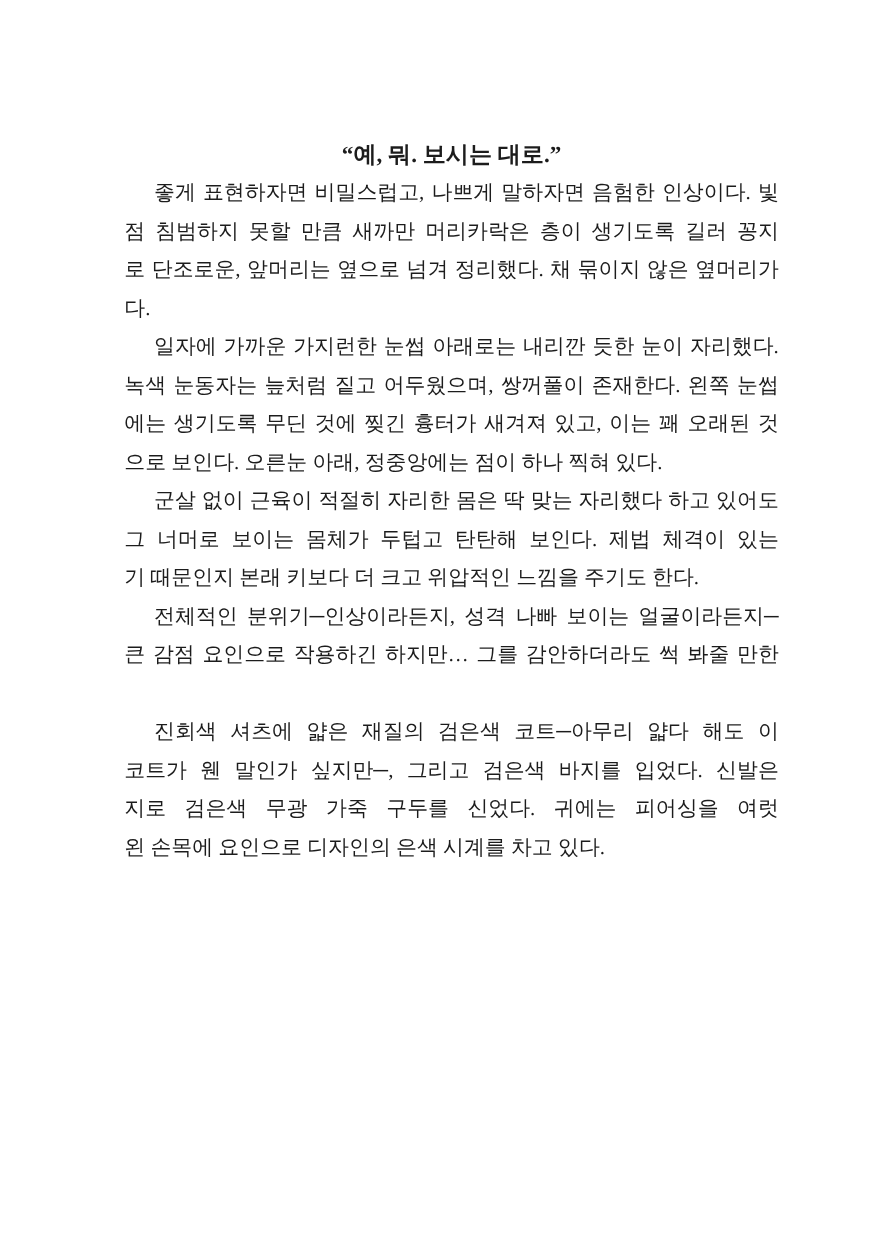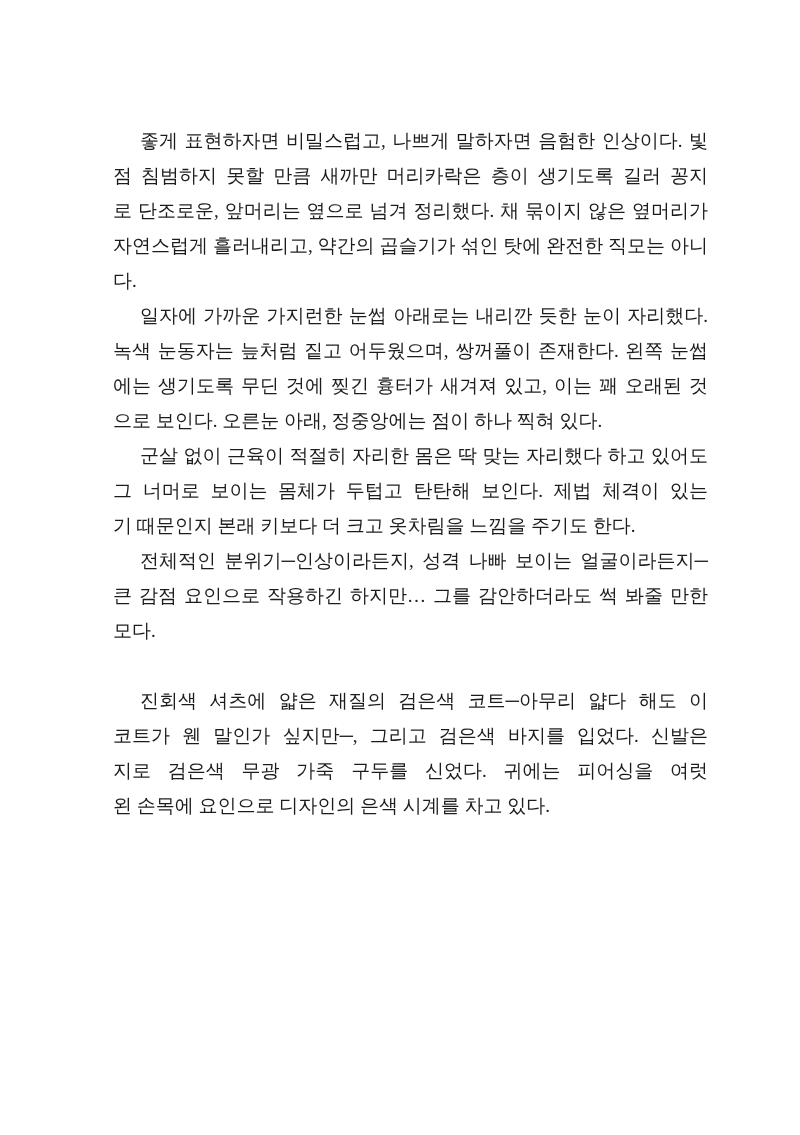--- a/index.html
+++ b/index.html
@@ -46,43 +46,42 @@
     text-indent: 27px;
   }
   .line.last {
     text-align-last: left;
   }
 </style>
 </head>
 <body>
 
 <div class="page">
+  <h1 class="title">“예, 뭐. 보시는 대로.”</h1>
   <div>
       <div class="paragraph">
         <div class="line first">좋게 표현하자면 비밀스럽고, 나쁘게 말하자면 음험한 인상이다. 빛 한</div>
         <div class="line">점 침범하지 못할 만큼 새까만 머리카락은 층이 생기도록 길러 꽁지 형태</div>
         <div class="line">로 단조로운, 앞머리는 옆으로 넘겨 정리했다. 채 묶이지 않은 옆머리가</div>
-        <div class="line">자연스럽게 흘러내리고, 약간의 곱슬기가 섞인 탓에 완전한 직모는 아니</div>
         <div class="line last">다.</div>
       </div>
       <div class="paragraph">
         <div class="line first">일자에 가까운 가지런한 눈썹 아래로는 내리깐 듯한 눈이 자리했다. 암</div>
         <div class="line">녹색 눈동자는 늪처럼 짙고 어두웠으며, 쌍꺼풀이 존재한다. 왼쪽 눈썹 위</div>
         <div class="line">에는 생기도록 무딘 것에 찢긴 흉터가 새겨져 있고, 이는 꽤 오래된 것</div>
         <div class="line last">으로 보인다. 오른눈 아래, 정중앙에는 점이 하나 찍혀 있다.</div>
       </div>
       <div class="paragraph">
         <div class="line first">군살 없이 근육이 적절히 자리한 몸은 딱 맞는 자리했다 하고 있어도</div>
         <div class="line">그 너머로 보이는 몸체가 두텁고 탄탄해 보인다. 제법 체격이 있는 체형이</div>
-        <div class="line last">기 때문인지 본래 키보다 더 크고 옷차림을 느낌을 주기도 한다.</div>
+        <div class="line last">기 때문인지 본래 키보다 더 크고 위압적인 느낌을 주기도 한다.</div>
       </div>
       <div class="paragraph">
         <div class="line first">전체적인 분위기─인상이라든지, 성격 나빠 보이는 얼굴이라든지─가</div>
         <div class="line">큰 감점 요인으로 작용하긴 하지만… 그를 감안하더라도 썩 봐줄 만한 외</div>
-        <div class="line last">모다.</div>
       </div>
       <div class="paragraph gap-before">
         <div class="line first">진회색 셔츠에 얇은 재질의 검은색 코트─아무리 얇다 해도 이 계절에</div>
         <div class="line">코트가 웬 말인가 싶지만─, 그리고 검은색 바지를 입었다. 신발은 마찬가</div>
         <div class="line">지로 검은색 무광 가죽 구두를 신었다. 귀에는 피어싱을 여럿 착용했으며,</div>
         <div class="line last">왼 손목에 요인으로 디자인의 은색 시계를 차고 있다.</div>
       </div>
     </div>
 </div>
 

